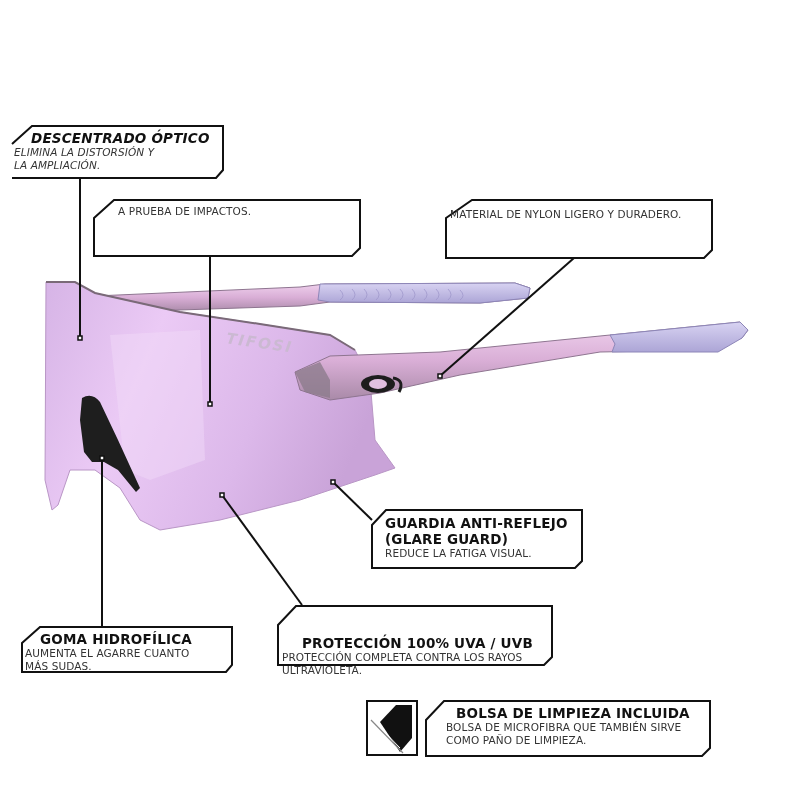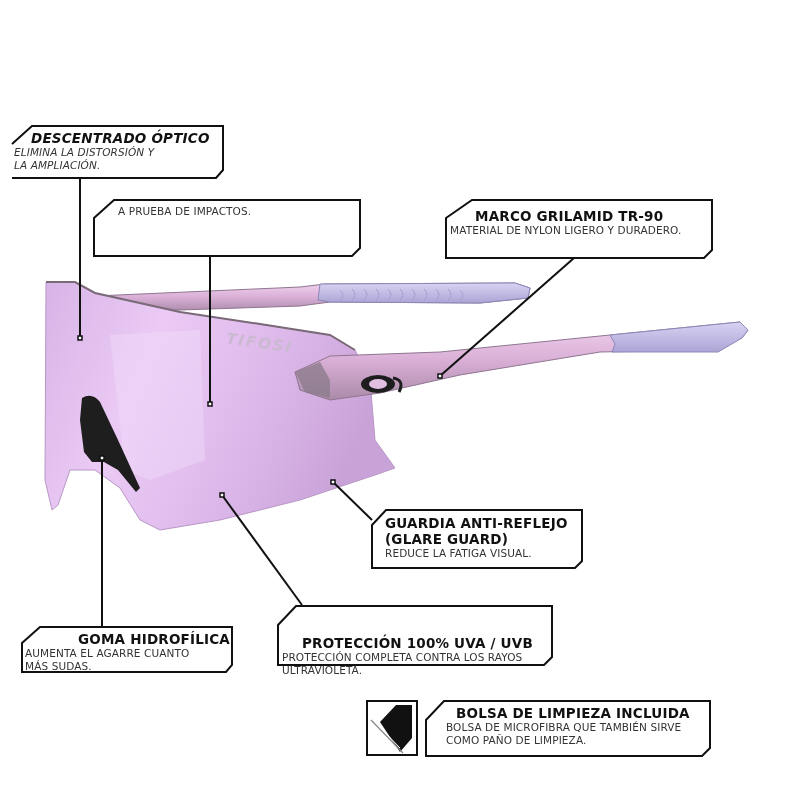--- a/index.html
+++ b/index.html
@@ -109,38 +109,37 @@
     <div class="title" style="padding-left:17px;">DESCENTRADO ÓPTICO</div>
     <div class="desc">ELIMINA LA DISTORSIÓN Y</div>
     <div class="desc">LA AMPLIACIÓN.</div>
   </div>
 
   <div class="callout" style="left:118px; top:205px; width:240px;">
     <div class="desc">A PRUEBA DE IMPACTOS.</div>
   </div>
 
   <div class="callout" style="left:450px; top:208px; width:260px;">
-    <div class="title" style="padding-left:25px;">MARCO GRILAMID TR-90</div>
     <div class="desc" style="margin-top:0;">MATERIAL DE NYLON LIGERO Y DURADERO.</div>
   </div>
 
   <div class="callout" style="left:385px; top:515px; width:195px;">
     <div class="title">GUARDIA ANTI-REFLEJO</div>
     <div class="title">(GLARE GUARD)</div>
     <div class="desc">REDUCE LA FATIGA VISUAL.</div>
   </div>
 
   <div class="callout" style="left:282px; top:612px; width:268px;margin-top:23px;">
     <div class="title" style="padding-left:20px;">PROTECCIÓN 100% UVA / UVB</div>
     <div class="desc">PROTECCIÓN COMPLETA CONTRA LOS RAYOS</div>
     <div class="desc">ULTRAVIOLETA.</div>
   </div>
 
   <div class="callout" style="left:25px; top:631px; width:205px;">
-    <div class="title" style="padding-left:15px;text-align:right;">GOMA HIDROFÍLICA</div>
+    <div class="title" style="padding-left:15px;">GOMA HIDROFÍLICA</div>
     <div class="desc">AUMENTA EL AGARRE CUANTO</div>
     <div class="desc">MÁS SUDAS.</div>
   </div>
 
   <div class="callout" style="left:446px; top:705px; width:262px;">
     <div class="title" style="padding-left:10px;">BOLSA DE LIMPIEZA INCLUIDA</div>
     <div class="desc">BOLSA DE MICROFIBRA QUE TAMBIÉN SIRVE</div>
     <div class="desc">COMO PAÑO DE LIMPIEZA.</div>
   </div>
 

